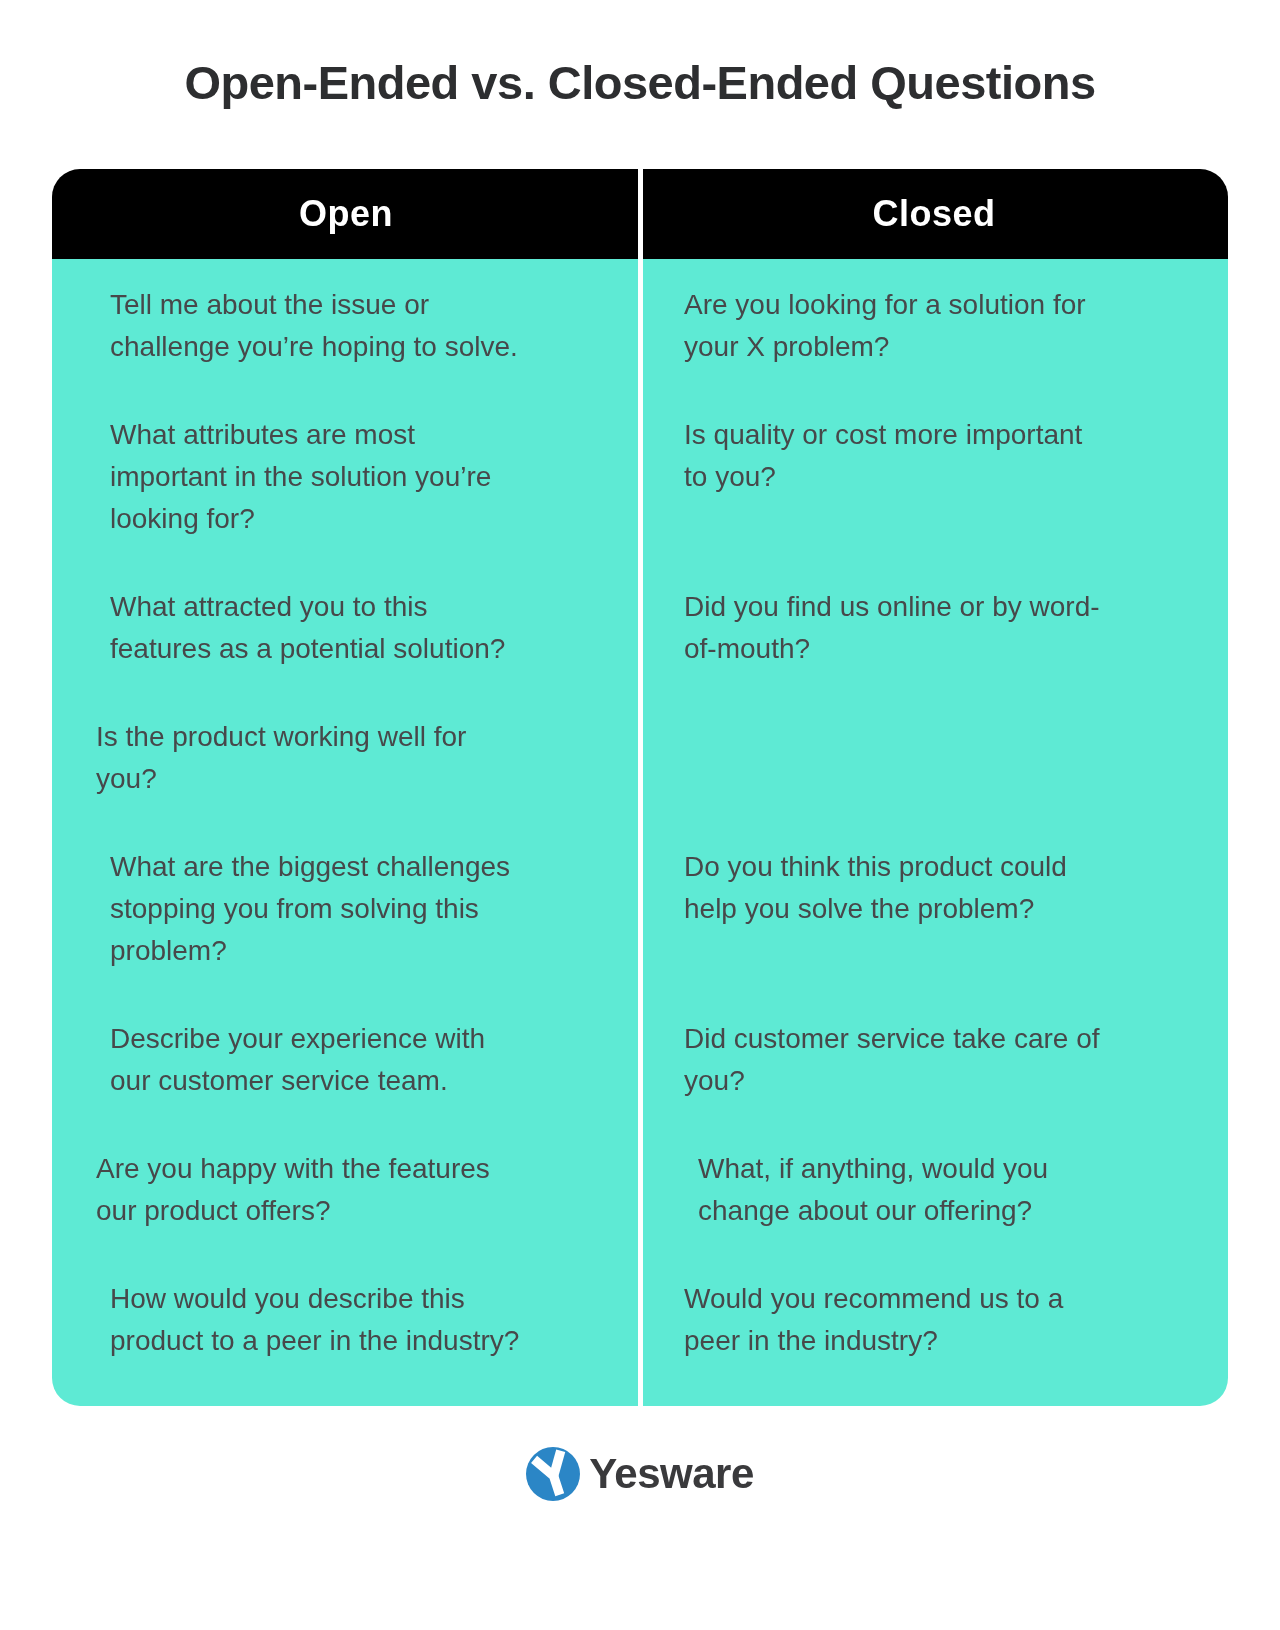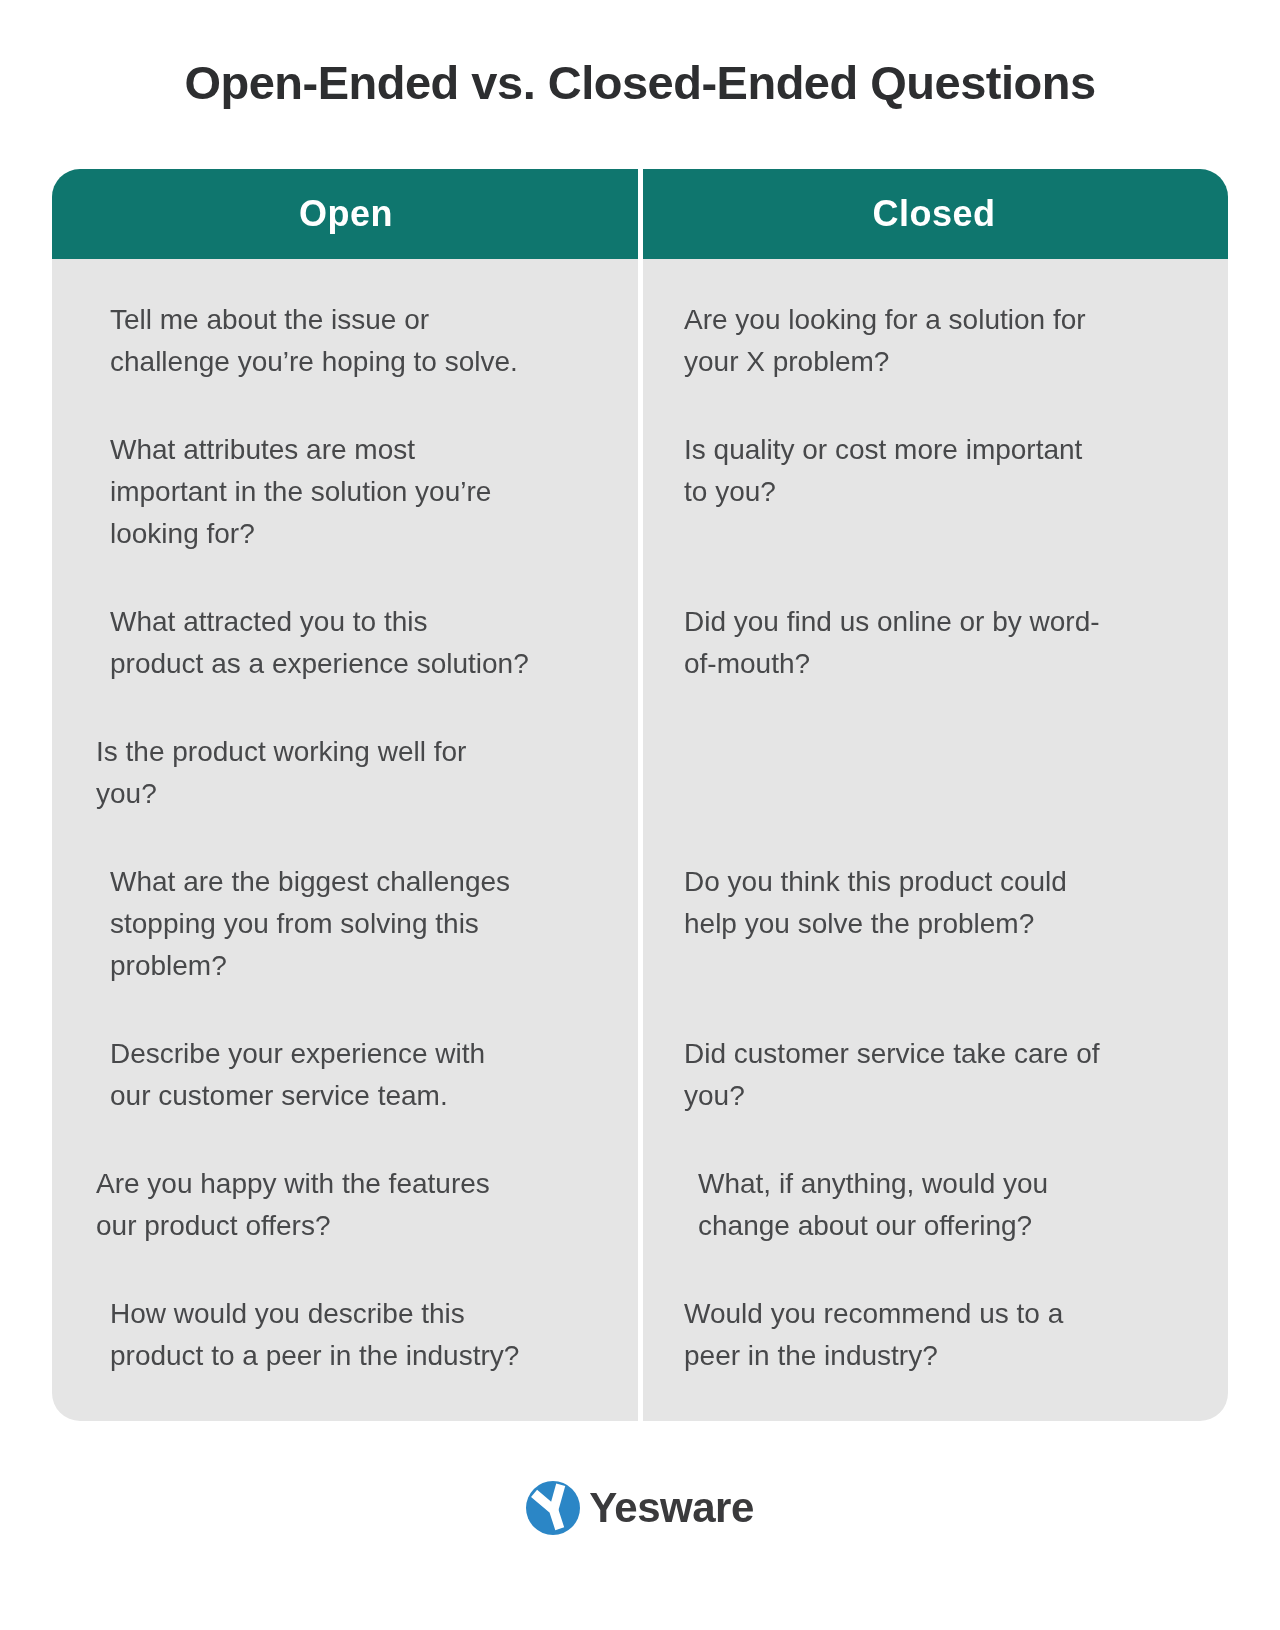--- a/index.html
+++ b/index.html
@@ -27,32 +27,32 @@
     border-radius: 28px;
     overflow: hidden;
     position: relative;
   }
   .thead {
     display: grid;
     grid-template-columns: 1fr 1fr;
     height: 90px;
   }
   .th {
-    background: #0f766e;
+    background: #000000;
     display: flex;
     align-items: center;
     justify-content: center;
     color: #ffffff;
     font-size: 36px;
     font-weight: 800;
     letter-spacing: 0.5px;
   }
   .tbody {
-    background: #e5e5e5;
-    padding: 40px 0 40px;
+    background: #5eead4;
+    padding: 25px 0 40px;
   }
   .row {
     display: grid;
     grid-template-columns: 1fr 1fr;
     margin-bottom: 46px;
   }
   .row:last-child { margin-bottom: 4px; }
   .cell {
     font-size: 28px;
     line-height: 42px;
@@ -64,21 +64,21 @@
   .col-divider {
     position: absolute;
     top: 0;
     bottom: 0;
     left: calc(50% - 2.5px);
     width: 5px;
     background: #ffffff;
     z-index: 2;
   }
   .footer {
-    margin-top: 60px;
+    margin-top: 41px;
     display: flex;
     align-items: flex-end;
     justify-content: center;
     gap: 9px;
   }
   .logo-mark { display: block; }
   .logo-text {
     font-size: 42px;
     font-weight: 700;
     letter-spacing: -0.5px;
@@ -109,21 +109,21 @@
       </div>
       <div class="row">
         <div class="cell open">What attributes are most
 important in the solution you’re
 looking for?</div>
         <div class="cell closed">Is quality or cost more important
 to you?</div>
       </div>
       <div class="row">
         <div class="cell open">What attracted you to this
-product as a experience solution?</div>
+features as a potential solution?</div>
         <div class="cell closed">Did you find us online or by word-
 of-mouth?</div>
       </div>
       <div class="row">
         <div class="cell closed">Is the product working well for
 you?</div>
       </div>
       <div class="row">
         <div class="cell open">What are the biggest challenges
 stopping you from solving this

